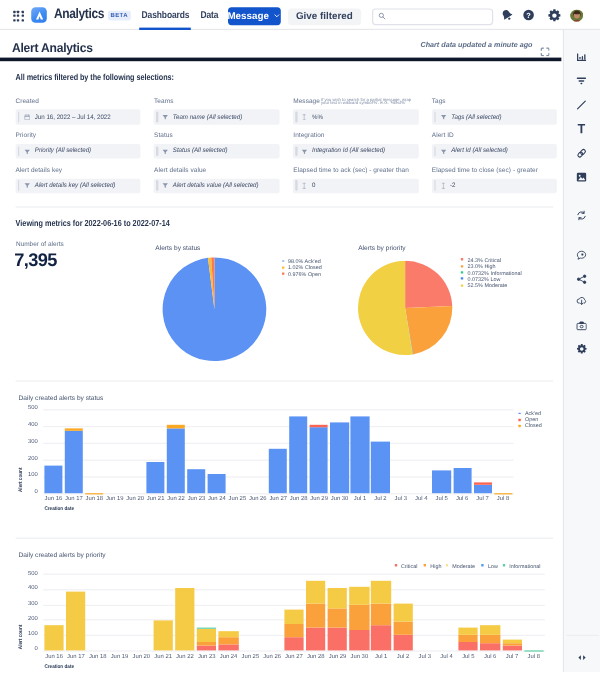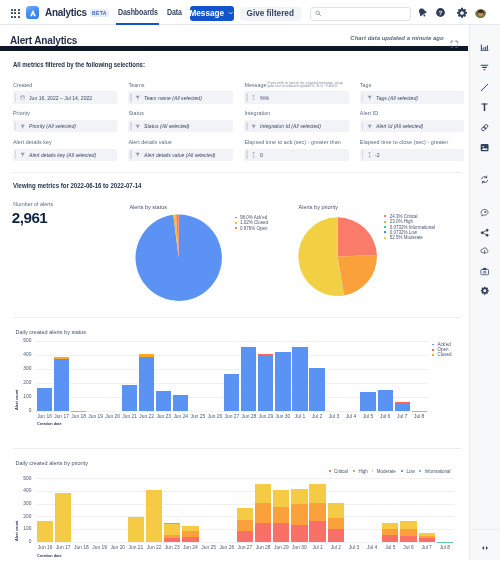--- a/index.html
+++ b/index.html
@@ -32,21 +32,21 @@
   .feedbackbtn{ left:239.5px; top:6.5px; width:61.5px; height:14px; background:#f3f4f6; color:#33425f; font-size:8.2px; font-weight:700;
     border-radius:3px; display:flex; align-items:center; justify-content:center;}
   .searchbox{ left:310px; top:6.5px; width:101px; height:14px; border:1px solid #dfe2e8; border-radius:3px;
     display:flex; align-items:center; padding-left:4px;}
   .tbicon{ top:6.5px; display:flex; align-items:center; }
   .avatar{ left:474.5px; top:6.2px; width:11.5px; height:11.5px; border-radius:50%; overflow:hidden; }
 
   
   .tabline{ position:absolute; left:116px; top:23px; width:43px; height:2px; background:#1254cc; }
   .page{ position:absolute; left:0; top:25px; width:468px; height:548px; background:#fff; overflow:hidden;}
-  .pagehdr{ position:absolute; left:0; top:0; width:468px; height:26px; background:#fff; border-bottom:5px solid #0f172a;}
+  .pagehdr{ position:absolute; left:0; top:0; width:468px; height:26px; background:#fff; border-bottom:3px solid #0f172a;}
   .pagetitle{ position:absolute; left:9.8px; top:9.3px; font-size:10.6px; font-weight:700; color:#24314c; letter-spacing:-0.2px; transform-origin:left top; transform:scaleX(0.95);}
   .updated{ position:absolute; right:24.3px; top:10.2px; font-size:6.0px; font-style:italic; font-weight:600; color:#5a6a86; }
   .expandico{ position:absolute; left:449.5px; top:9.2px;}
 
   
   .sechead{ position:absolute; font-size:7.3px; font-weight:700; color:#27344f; letter-spacing:-0.05px; transform-origin:left top; transform:scaleX(0.83); white-space:nowrap;}
   .flabel{ position:absolute; font-size:5.4px; color:#5f6e8a; font-weight:400; letter-spacing:0.05px;}
   .ffield{ position:absolute; height:12.4px; background:#f2f3f6; border-radius:1.5px; display:flex; align-items:center; }
   .ffield .handle{ width:1.8px; height:8.6px; background:#d7dae2; border-radius:1px; margin-left:1.8px; flex:0 0 auto;}
   .ffield .fico{ margin-left:3.4px; display:flex; align-items:center; flex:0 0 auto;}
@@ -281,21 +281,21 @@
         <span class="ftxt plain">-2</span>
       </div>
     </div>
   <div class="hinttxt" style="left:267.5px; top:56.9px;">
       <div>If you wish to search for a partial message, wrap</div>
       <div>your text in wildcard symbol'%'. E.G. '%text%'</div>
     </div>
 
   <div class="mhead">Viewing metrics for 2022-06-16 to 2022-07-14</div>
   <div class="mlabel">Number of alerts</div>
-  <div class="mvalue">2,961</div>
+  <div class="mvalue">7,395</div>
 
   <div class="cttl" style="left:129.4px; top:179px;">Alerts by status</div>
   <svg class="abs" style="left:134.9px; top:188.5px;" width="88" height="88" viewBox="0 0 88 88" id="pie1">
       <path d="M 43.7 43.7 L 43.70 0.50 A 43.2 43.2 0 1 1 38.30 0.84 Z" fill="#5b92f4"></path>
       <path d="M 43.7 43.7 L 38.30 0.84 A 43.2 43.2 0 0 1 41.05 0.58 Z" fill="#fbbc34"></path>
       <path d="M 43.7 43.7 L 41.05 0.58 A 43.2 43.2 0 0 1 43.70 0.50 Z" fill="#fa7b51"></path>
     </svg>
   <div id="leg1">
       <div class="legrow" style="left: 234.8px; top: 190.5px;">
         <span class="legdot" style="background:#5b92f4"></span>

